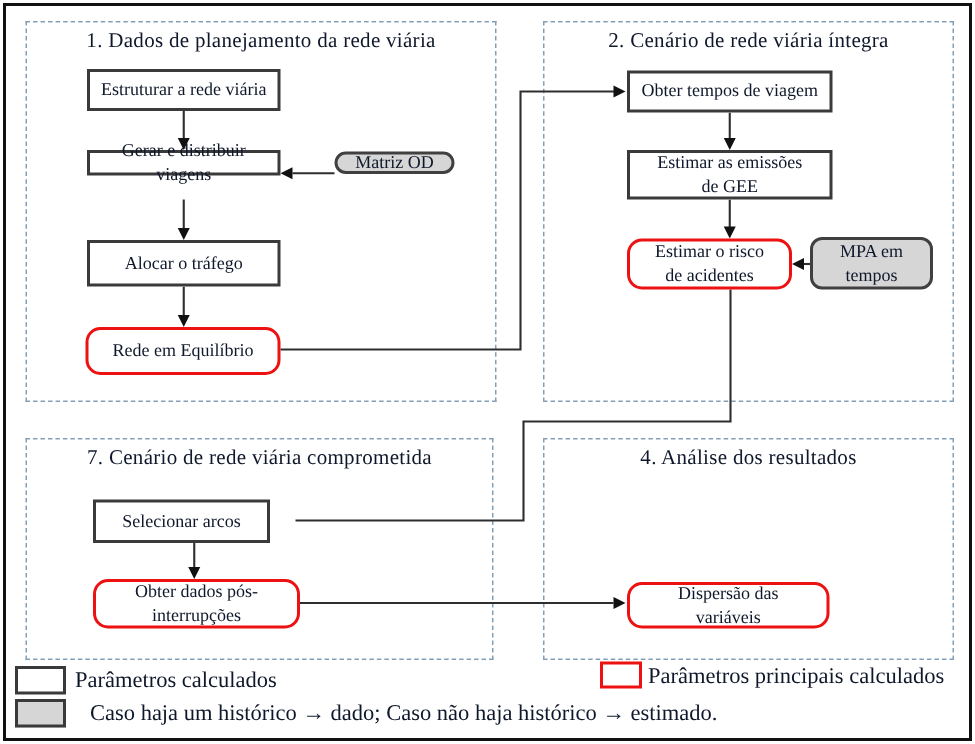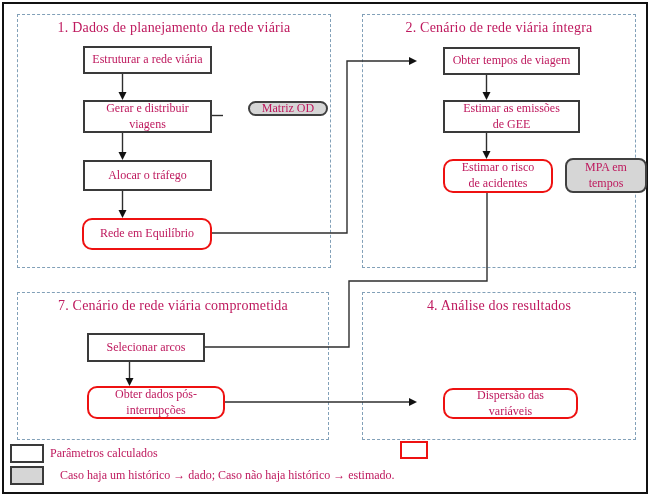--- a/index.html
+++ b/index.html
@@ -1,43 +1,43 @@
 <!DOCTYPE html>
 <html><head>
 <meta charset="utf-8">
 <style>
   html,body{margin:0;padding:0;background:#fff;}
   #stage{
     position:relative;width:650px;height:496px;background:#ffffff;
-    font-family:"Liberation Serif","DejaVu Serif",serif;color:#be185d;
+    font-family:"Liberation Serif","DejaVu Serif",serif;color:#0f172a;
     overflow:hidden;
   }
   .outer-frame{
     position:absolute;left:2px;top:2px;width:642px;height:488px;
     border:2px solid #111;z-index:0;
   }
   .section{
     position:absolute;border:1px dashed #82a0b8;z-index:1;background:transparent;
   }
   .section-title{
     width:100%;text-align:center;margin-top:5px;font-size:14px;letter-spacing:.2px;
   }
   svg.wires{position:absolute;left:0;top:0;z-index:2;pointer-events:none;}
   .box{
     position:absolute;z-index:3;display:flex;align-items:center;justify-content:center;
     text-align:center;background:#fff;border:2px solid #3a3a3a;
-    font-size:12px;line-height:1.3;white-space:pre-line;padding:1px 3px;box-sizing:border-box;margin-left:25px;
+    font-size:12px;line-height:1.3;white-space:pre-line;padding:1px 3px;box-sizing:border-box;
   }
   .box.main{border:2.5px solid #ee1111;border-radius:10px;}
   .box.data{background:#d6d6d6;border:2px solid #404040;border-radius:8px;}
   .legend-swatch{position:absolute;z-index:3;box-sizing:border-box;}
   .legend-swatch.plain{background:#fff;border:2px solid #3a3a3a;}
   .legend-swatch.data{background:#d6d6d6;border:2px solid #3a3a3a;}
   .legend-swatch.main{background:#fff;border:2px solid #ee1111;}
-  .legend-label{position:absolute;z-index:3;font-size:12px;white-space:nowrap;}
+  .legend-label{position:absolute;z-index:3;font-size:15px;white-space:nowrap;}
 </style>
 </head>
 <body>
 
 <div id="stage">
 
   <div class="outer-frame"></div>
 
   <div class="section" style="left:17px;top:14px;width:312px;height:252px;">
     <div class="section-title">1. Dados de planejamento  da rede viária</div>
@@ -94,21 +94,21 @@
           <path d="M487 193 L487 281 L349 281 L349 347 L197 347"></path>
         </g>
       <g>
           <path d="M200 402 L409 402"></path>
           <polygon points="409,398 409,406 417,402" fill="#111" stroke="none"></polygon>
         </g>
     </g>
   </svg>
 
   <div class="box" style="left:58px;top:46px;width:129px;height:28px;">Estruturar  a rede viária</div>
-  <div class="box" style="left:58px;top:100px;width:129px;height:33px;">Gerar e distribuir
+  <div class="box" style="left:58px;top:100px;width:129px;height:17px;">Gerar e distribuir
 viagens</div>
   <div class="box data" style="left:223px;top:101px;width:80px;height:15px;">Matriz  OD</div>
   <div class="box" style="left:58px;top:160px;width:129px;height:31px;">Alocar  o tráfego</div>
   <div class="box main" style="left:57px;top:218px;width:130px;height:32px;">Rede em Equilíbrio</div>
 
   <div class="box" style="left:418px;top:47px;width:137px;height:28px;">Obter tempos  de viagem</div>
   <div class="box main" style="left:418px;top:159px;width:110px;height:34px;">Estimar  o risco
 de acidentes</div>
   <div class="box" style="left:418px;top:100px;width:137px;height:33px;">Estimar  as emissões
 de GEE</div>
@@ -119,17 +119,18 @@
   <div class="box main" style="left:62px;top:386px;width:138px;height:33px;">Obter dados pós-
 interrupções</div>
 
   <div class="box main" style="left:418px;top:388px;width:135px;height:31px;">Dispersão  das
 variáveis</div>
 
   <div class="legend-swatch plain" style="left:10px;top:444px;width:34px;height:19px;"></div>
   <div class="legend-label" style="left:50px;top:446px;">Parâmetros calculados</div>
 
   <div class="legend-swatch main" style="left:400px;top:441px;width:28px;height:18px;"></div>
+  <div class="legend-label" style="left:432px;top:443px;">Parâmetros principais  calculados</div>
 
   <div class="legend-swatch data" style="left:10px;top:466px;width:34px;height:19px;"></div>
   <div class="legend-label" style="left:60px;top:468px;">Caso haja um  histórico  → dado; Caso não haja histórico  → estimado.</div>
 
 </div>
 
 </body></html>

